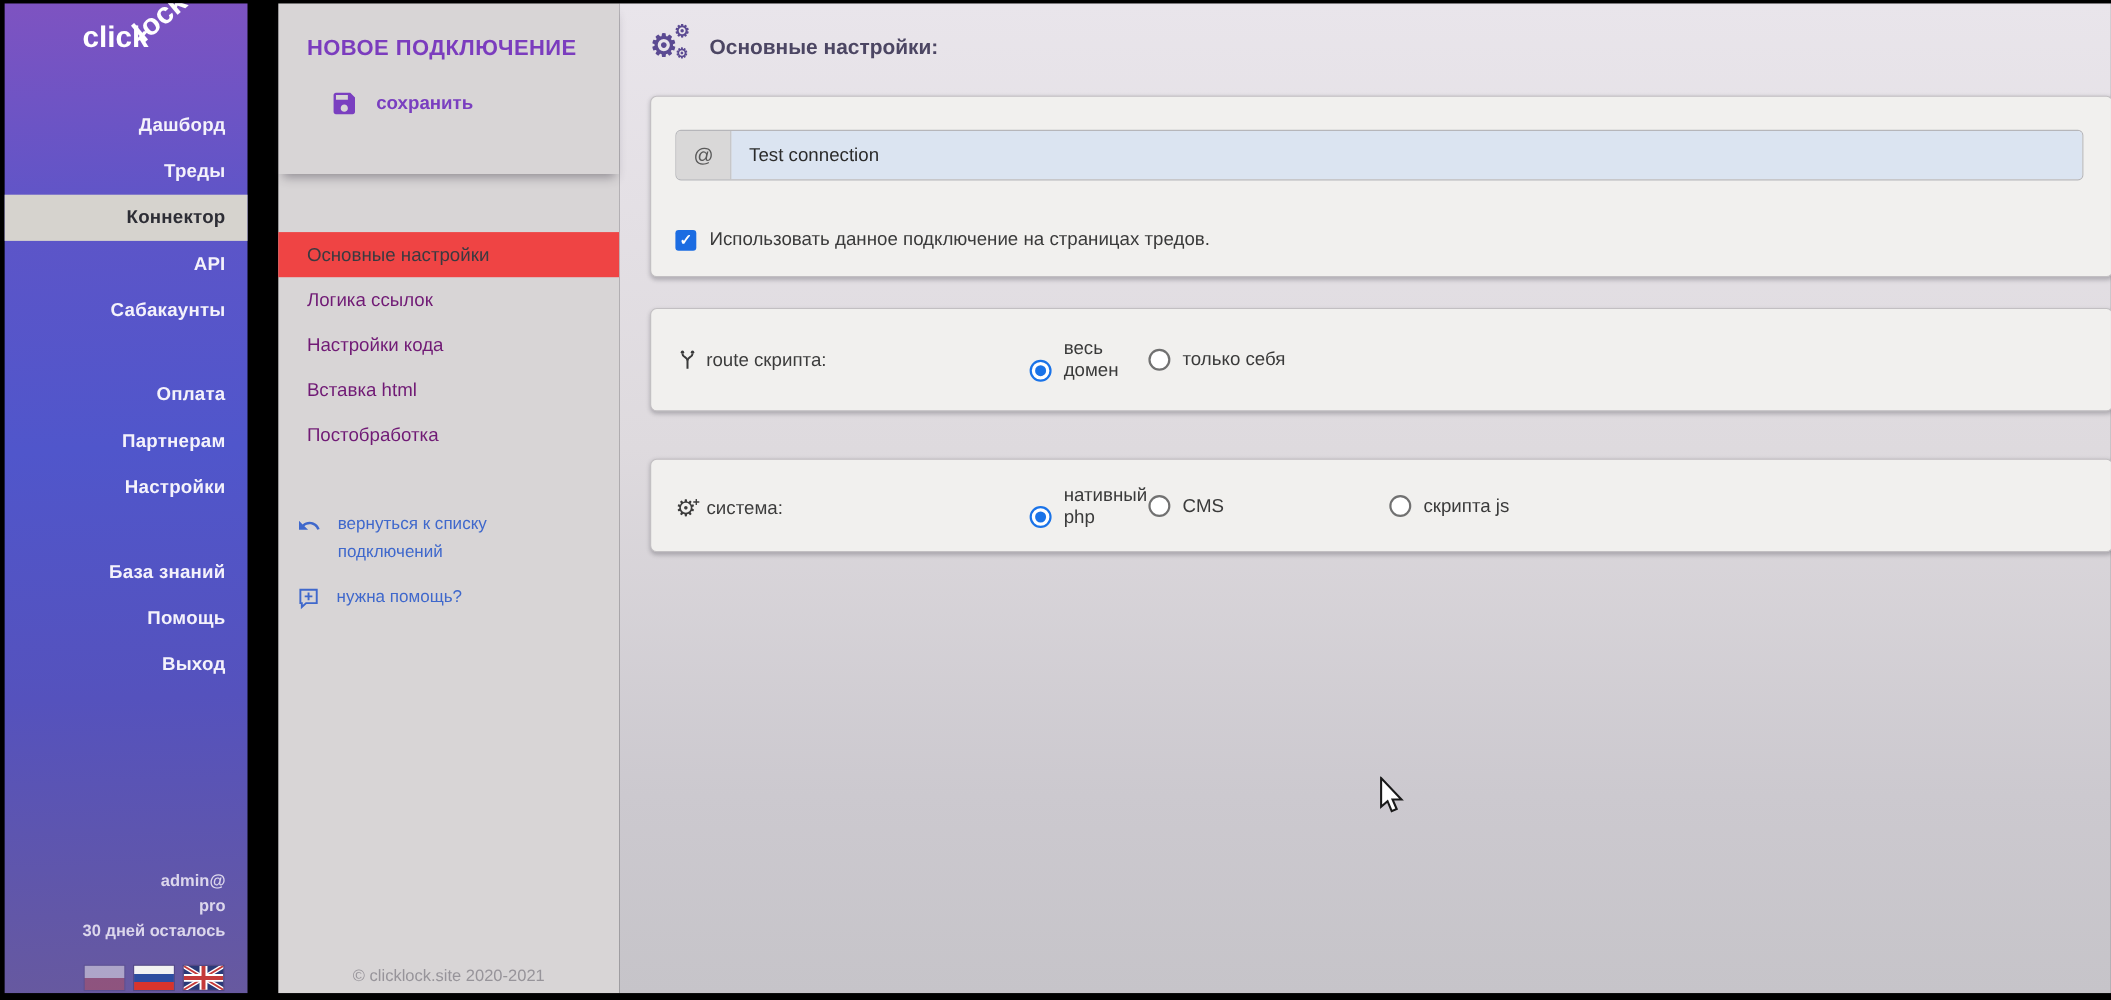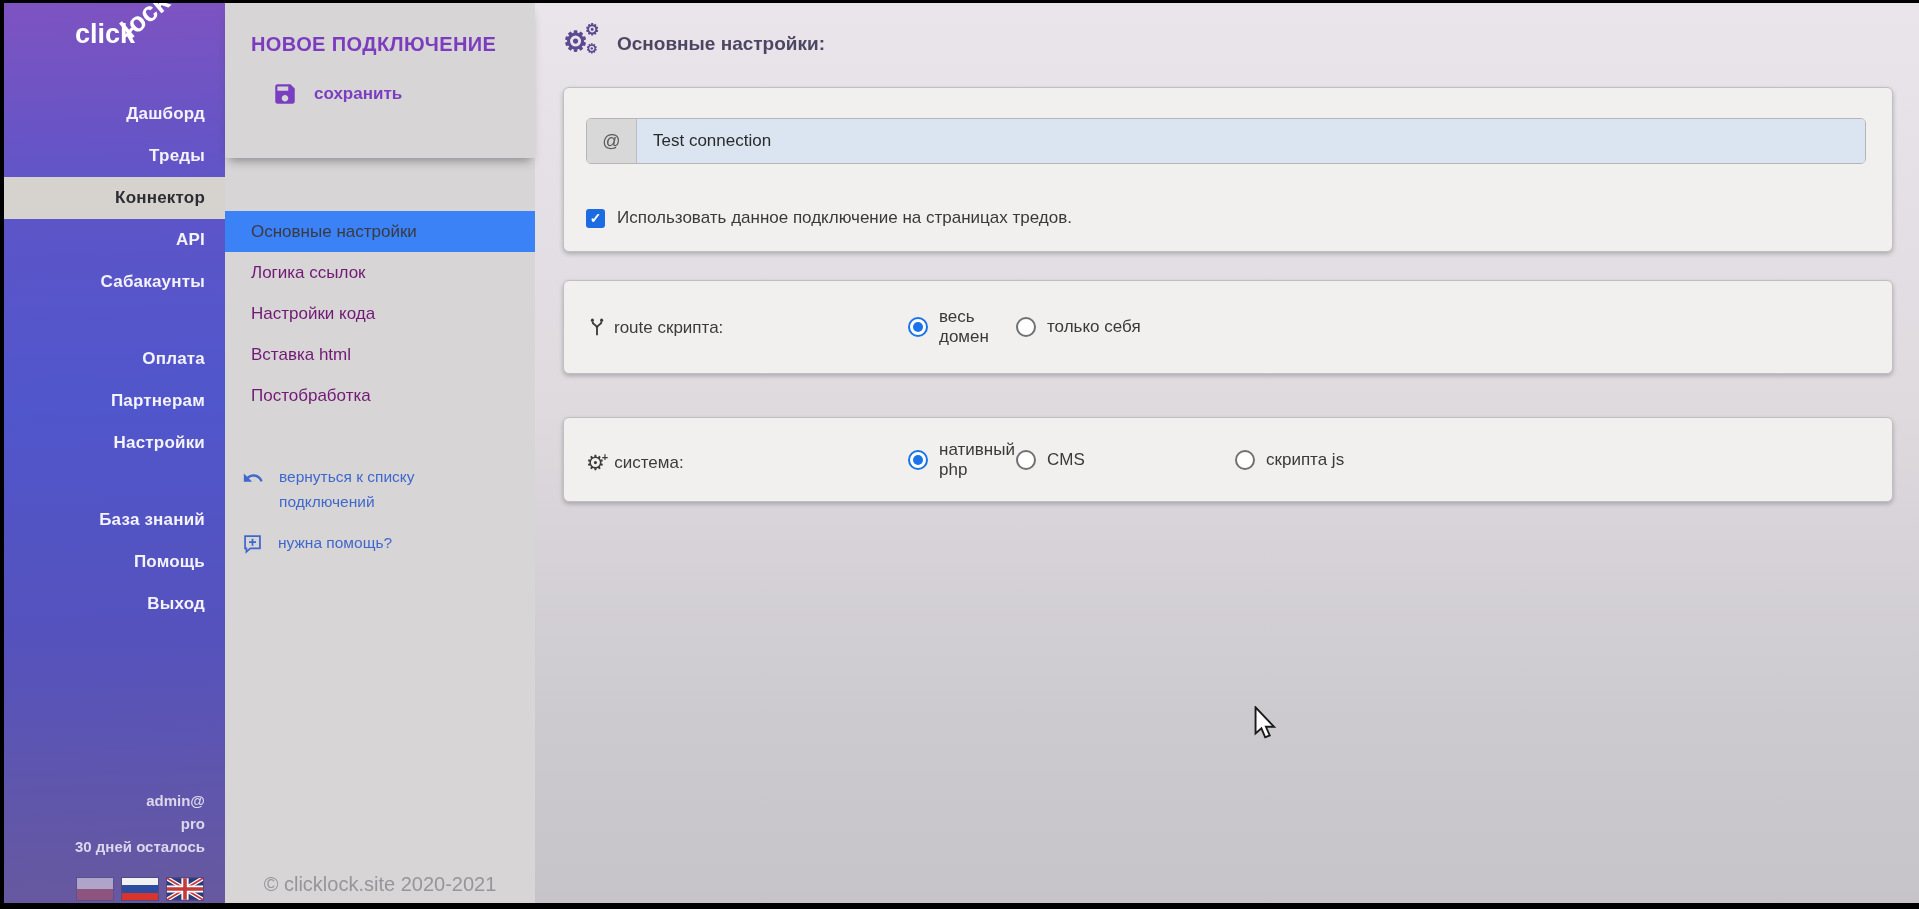--- a/index.html
+++ b/index.html
@@ -52,48 +52,48 @@
     padding-right:22px; margin-top:20px;
   }
   .flag { width:36px; height:22px; box-shadow:0 0 0 1px rgba(0,0,0,.18); cursor:pointer; }
   .flag-pl { opacity:.55; background:linear-gradient(#e9e4e9 0 50%, #b05064 50% 100%); }
   .flag-ru { background:linear-gradient(#f2f2f2 0 34%, #2d4da0 34% 67%, #d8342c 67% 100%); }
   .flag-uk svg { display:block; }
 
   
   .panel {
     width:310px; flex:none; background:#d8d5d6; position:relative;
-    display:flex; flex-direction:column;
+    display:flex; flex-direction:column;margin-left:28px;
   }
   .panel-header {
     height:155px; padding:30px 0 0 26px; position:relative; z-index:2;
     box-shadow:0 7px 9px -4px rgba(55,50,65,.45);
   }
   .panel-title { font-size:20px; font-weight:bold; color:#7b3cbe; letter-spacing:.4px; }
   .save-row {
     margin:25px 0 0 21px; display:flex; align-items:center; gap:16px;
     color:#7a3fc0; font-weight:bold; font-size:17px; cursor:pointer;
   }
   .panel-menu { margin-top:53px; }
   .panel-menu-item {
     height:41px; display:flex; align-items:center; padding-left:26px;
     font-size:17px; color:#701a75; cursor:pointer;
   }
-  .panel-menu-item.selected { background:#3b82f6; color:#3a3a40; }
+  .panel-menu-item.selected { background:#ef4444; color:#3a3a40; }
   .panel-links { margin:48px 0 0 17px; }
   .panel-link {
     display:flex; gap:15px; align-items:flex-start;
     font-size:15.5px; color:#3f68cc; line-height:25px;
     margin-bottom:16px; width:230px; cursor:pointer;
   }
   .panel-link .txt { width:175px; }
   .panel-link svg { flex:none; margin-top:3px; }
   .panel-footer {
     position:absolute; bottom:7px; left:0; right:0;
-    text-align:center; font-size:20px; color:#97949a;
+    text-align:center; font-size:15px; color:#97949a;
   }
 
   
   .main {
     flex:1; position:relative;
     background:linear-gradient(180deg,#e9e5eb 0%, #dedade 45%, #ccc9cf 80%, #c6c4c9 100%);
     padding:24px 0 0 28px;
   }
   .main-heading { display:flex; align-items:center; gap:14px; color:#4c4663; font-weight:bold; font-size:19px; }
   .gears-icon { position:relative; width:40px; height:34px; color:#5b4a92; flex:none; }
@@ -131,21 +131,21 @@
   .setting-card { display:flex; align-items:center; padding:0 22px; }
   .card2 { margin-top:28px; height:94px; }
   .card3 { margin-top:25px; height:110px; }
   .card4 { margin-top:43px; height:85px; }
   .row-label { width:150px; flex:none; margin-right:172px; font-size:17px; color:#3c3c3c; line-height:27px; }
   .row-label svg { vertical-align:-5px; margin-right:6px; }
   .glyph-gear { font-size:21px; color:#3c3c3c; margin-right:6px; vertical-align:-2px; }
   .glyph-gear i { font-style:normal; font-size:11px; vertical-align:9px; margin-left:-3px; font-weight:bold; }
   .options { display:flex; align-items:center; }
   .option { display:flex; align-items:center; gap:11px; font-size:17px; color:#3a3a3a; cursor:pointer; }
-  .option.w1 { width:108px; } .option.w2 { width:219px; }
+  .option.w1 { width:108px;align-items:flex-end; } .option.w2 { width:219px; }
   .radio {
     width:20px; height:20px; border-radius:50%; flex:none;
     border:2px solid #717171; background:#fff; position:relative;
   }
   .radio.on { border-color:#1a73e8; }
   .radio.on::after { content:''; position:absolute; inset:3px; border-radius:50%; background:#1a73e8; }
 
   .cursor { position:absolute; left:1253px; top:706px; z-index:50; pointer-events:none; }
 </style>
 </head>

